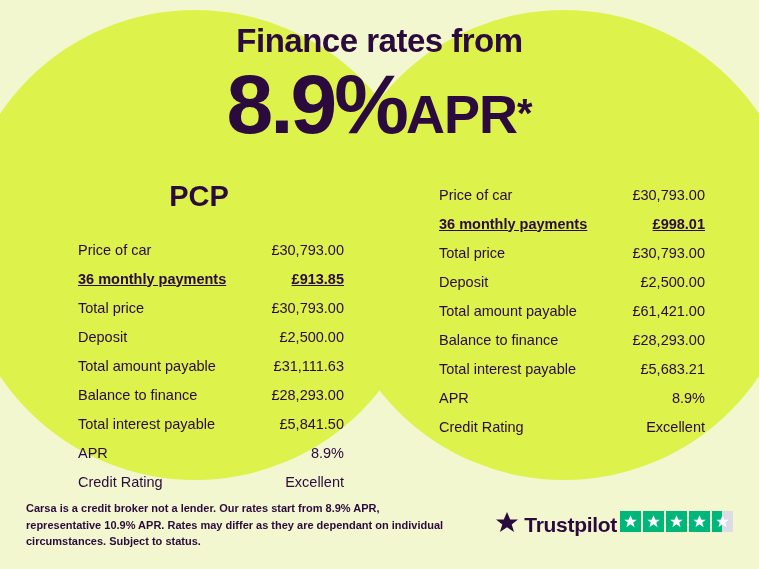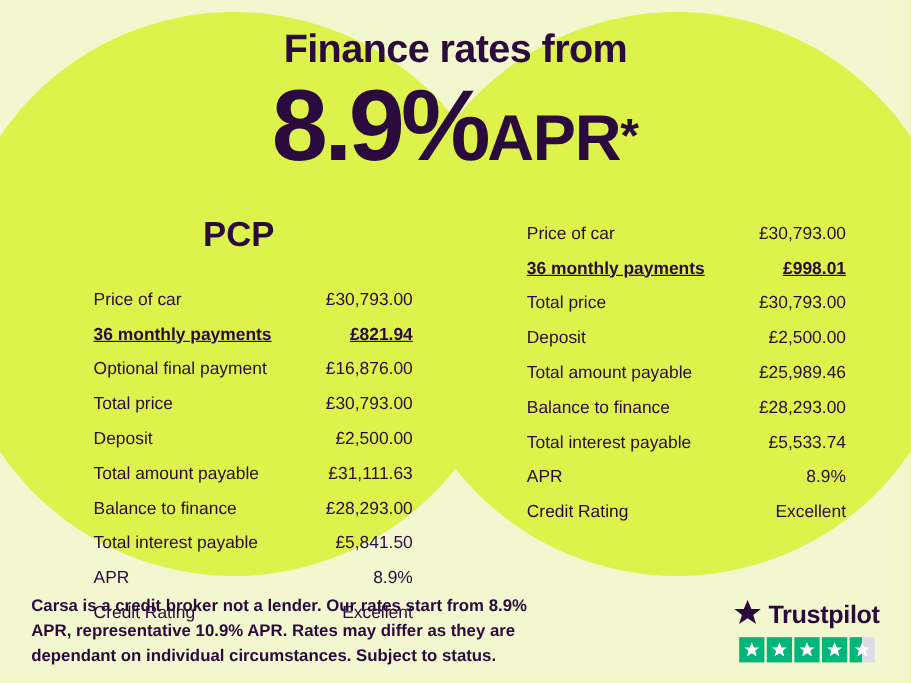--- a/index.html
+++ b/index.html
@@ -115,30 +115,30 @@
     left: 0;
     right: 0;
     bottom: 0;
     height: 78px;
     display: flex;
     align-items: center;
     justify-content: space-between;
     padding: 0 26px 10px 26px;
   }
   .disclaimer {
-    font-size: 14px;
+    font-size: 11px;
     line-height: 1.5;
     font-weight: bold;
     color: #2b0a3d;
     max-width: 430px;
   }
   .trustpilot {
     display: flex;
-    flex-direction: column;
-    align-items: center;
+    flex-direction: row;
+    align-items: flex-start;
     gap: 3px;
   }
   .tp-top {
     display: flex;
     align-items: center;
     gap: 5px;
   }
   .tp-name {
     font-size: 21px;
     font-weight: bold;
@@ -182,25 +182,21 @@
 
     <div class="panel">
       <div class="panel-title">PCP</div>
       <div class="rows">
         <div class="row">
           <span class="label">Price of car</span>
           <span class="value">£30,793.00</span>
         </div>
         <div class="row bold">
           <span class="label">36 monthly payments</span>
-          <span class="value">£821.94</span>
-        </div>
-        <div class="row">
-          <span class="label">Optional final payment</span>
-          <span class="value">£16,876.00</span>
+          <span class="value">£913.85</span>
         </div>
         <div class="row">
           <span class="label">Total price</span>
           <span class="value">£30,793.00</span>
         </div>
         <div class="row">
           <span class="label">Deposit</span>
           <span class="value">£2,500.00</span>
         </div>
         <div class="row">
@@ -239,29 +235,29 @@
         <div class="row">
           <span class="label">Total price</span>
           <span class="value">£30,793.00</span>
         </div>
         <div class="row">
           <span class="label">Deposit</span>
           <span class="value">£2,500.00</span>
         </div>
         <div class="row">
           <span class="label">Total amount payable</span>
-          <span class="value">£25,989.46</span>
+          <span class="value">£61,421.00</span>
         </div>
         <div class="row">
           <span class="label">Balance to finance</span>
           <span class="value">£28,293.00</span>
         </div>
         <div class="row">
           <span class="label">Total interest payable</span>
-          <span class="value">£5,533.74</span>
+          <span class="value">£5,683.21</span>
         </div>
         <div class="row">
           <span class="label">APR</span>
           <span class="value">8.9%</span>
         </div>
         <div class="row">
           <span class="label">Credit Rating</span>
           <span class="value">Excellent</span>
         </div>
       </div>

